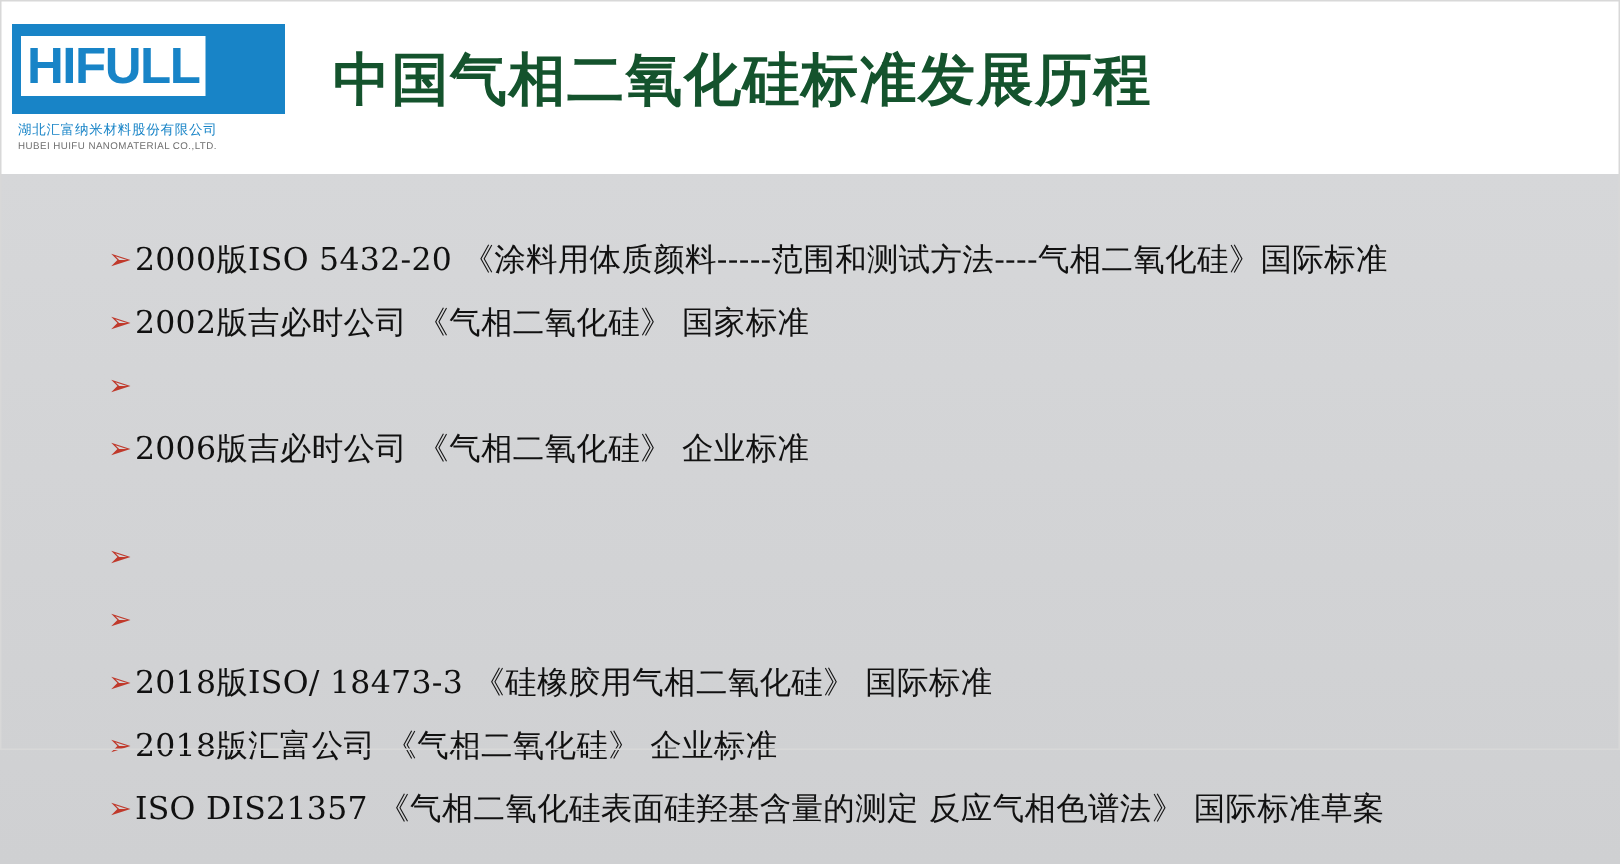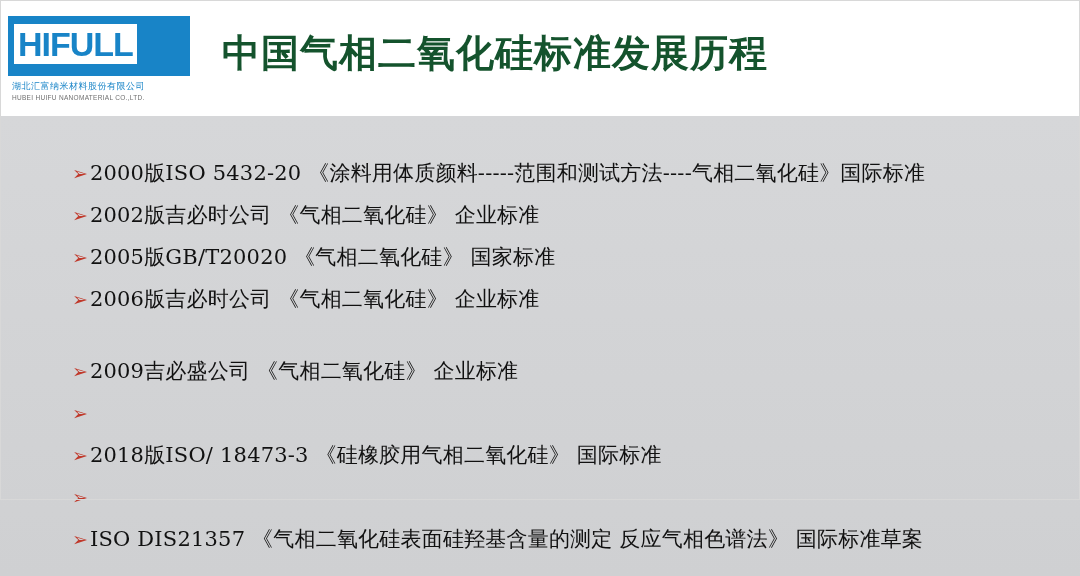--- a/index.html
+++ b/index.html
@@ -163,54 +163,53 @@
   <div class="body-panel">
     <div class="bullet-list">
 
       <div class="bullet-row">
         <span class="arrow">➢</span>
         <span class="btext">2000版ISO 5432-20 《涂料用体质颜料-----范围和测试方法----气相二氧化硅》国际标准</span>
       </div>
 
       <div class="bullet-row">
         <span class="arrow">➢</span>
-        <span class="btext">2002版吉必时公司 《气相二氧化硅》 企业标准</span>
-      </div>
-
-      <div class="bullet-row">
-        <span class="arrow">➢</span>
-        <span class="btext">2005版GB/T20020 《气相二氧化硅》 国家标准</span>
+        <span class="btext">2002版吉必时公司 《气相二氧化硅》 国家标准</span>
+      </div>
+
+      <div class="bullet-row">
+        <span class="arrow">➢</span>
       </div>
 
       <div class="bullet-row">
         <span class="arrow">➢</span>
         <span class="btext">2006版吉必时公司 《气相二氧化硅》 企业标准</span>
       </div>
 
       <div class="bullet-row spacer">
         <span class="arrow"></span>
         <span class="btext"></span>
       </div>
 
       <div class="bullet-row">
         <span class="arrow">➢</span>
-        <span class="btext">2009吉必盛公司 《气相二氧化硅》 企业标准</span>
       </div>
 
       <div class="bullet-row">
         <span class="arrow">➢</span>
       </div>
 
       <div class="bullet-row">
         <span class="arrow">➢</span>
         <span class="btext">2018版ISO/ 18473-3 《硅橡胶用气相二氧化硅》 国际标准</span>
       </div>
 
       <div class="bullet-row">
         <span class="arrow">➢</span>
+        <span class="btext">2018版汇富公司 《气相二氧化硅》 企业标准</span>
       </div>
 
       <div class="bullet-row">
         <span class="arrow">➢</span>
         <span class="btext">ISO DIS21357 《气相二氧化硅表面硅羟基含量的测定  反应气相色谱法》 国际标准草案</span>
       </div>
 
     </div>
   </div>
 </div>

